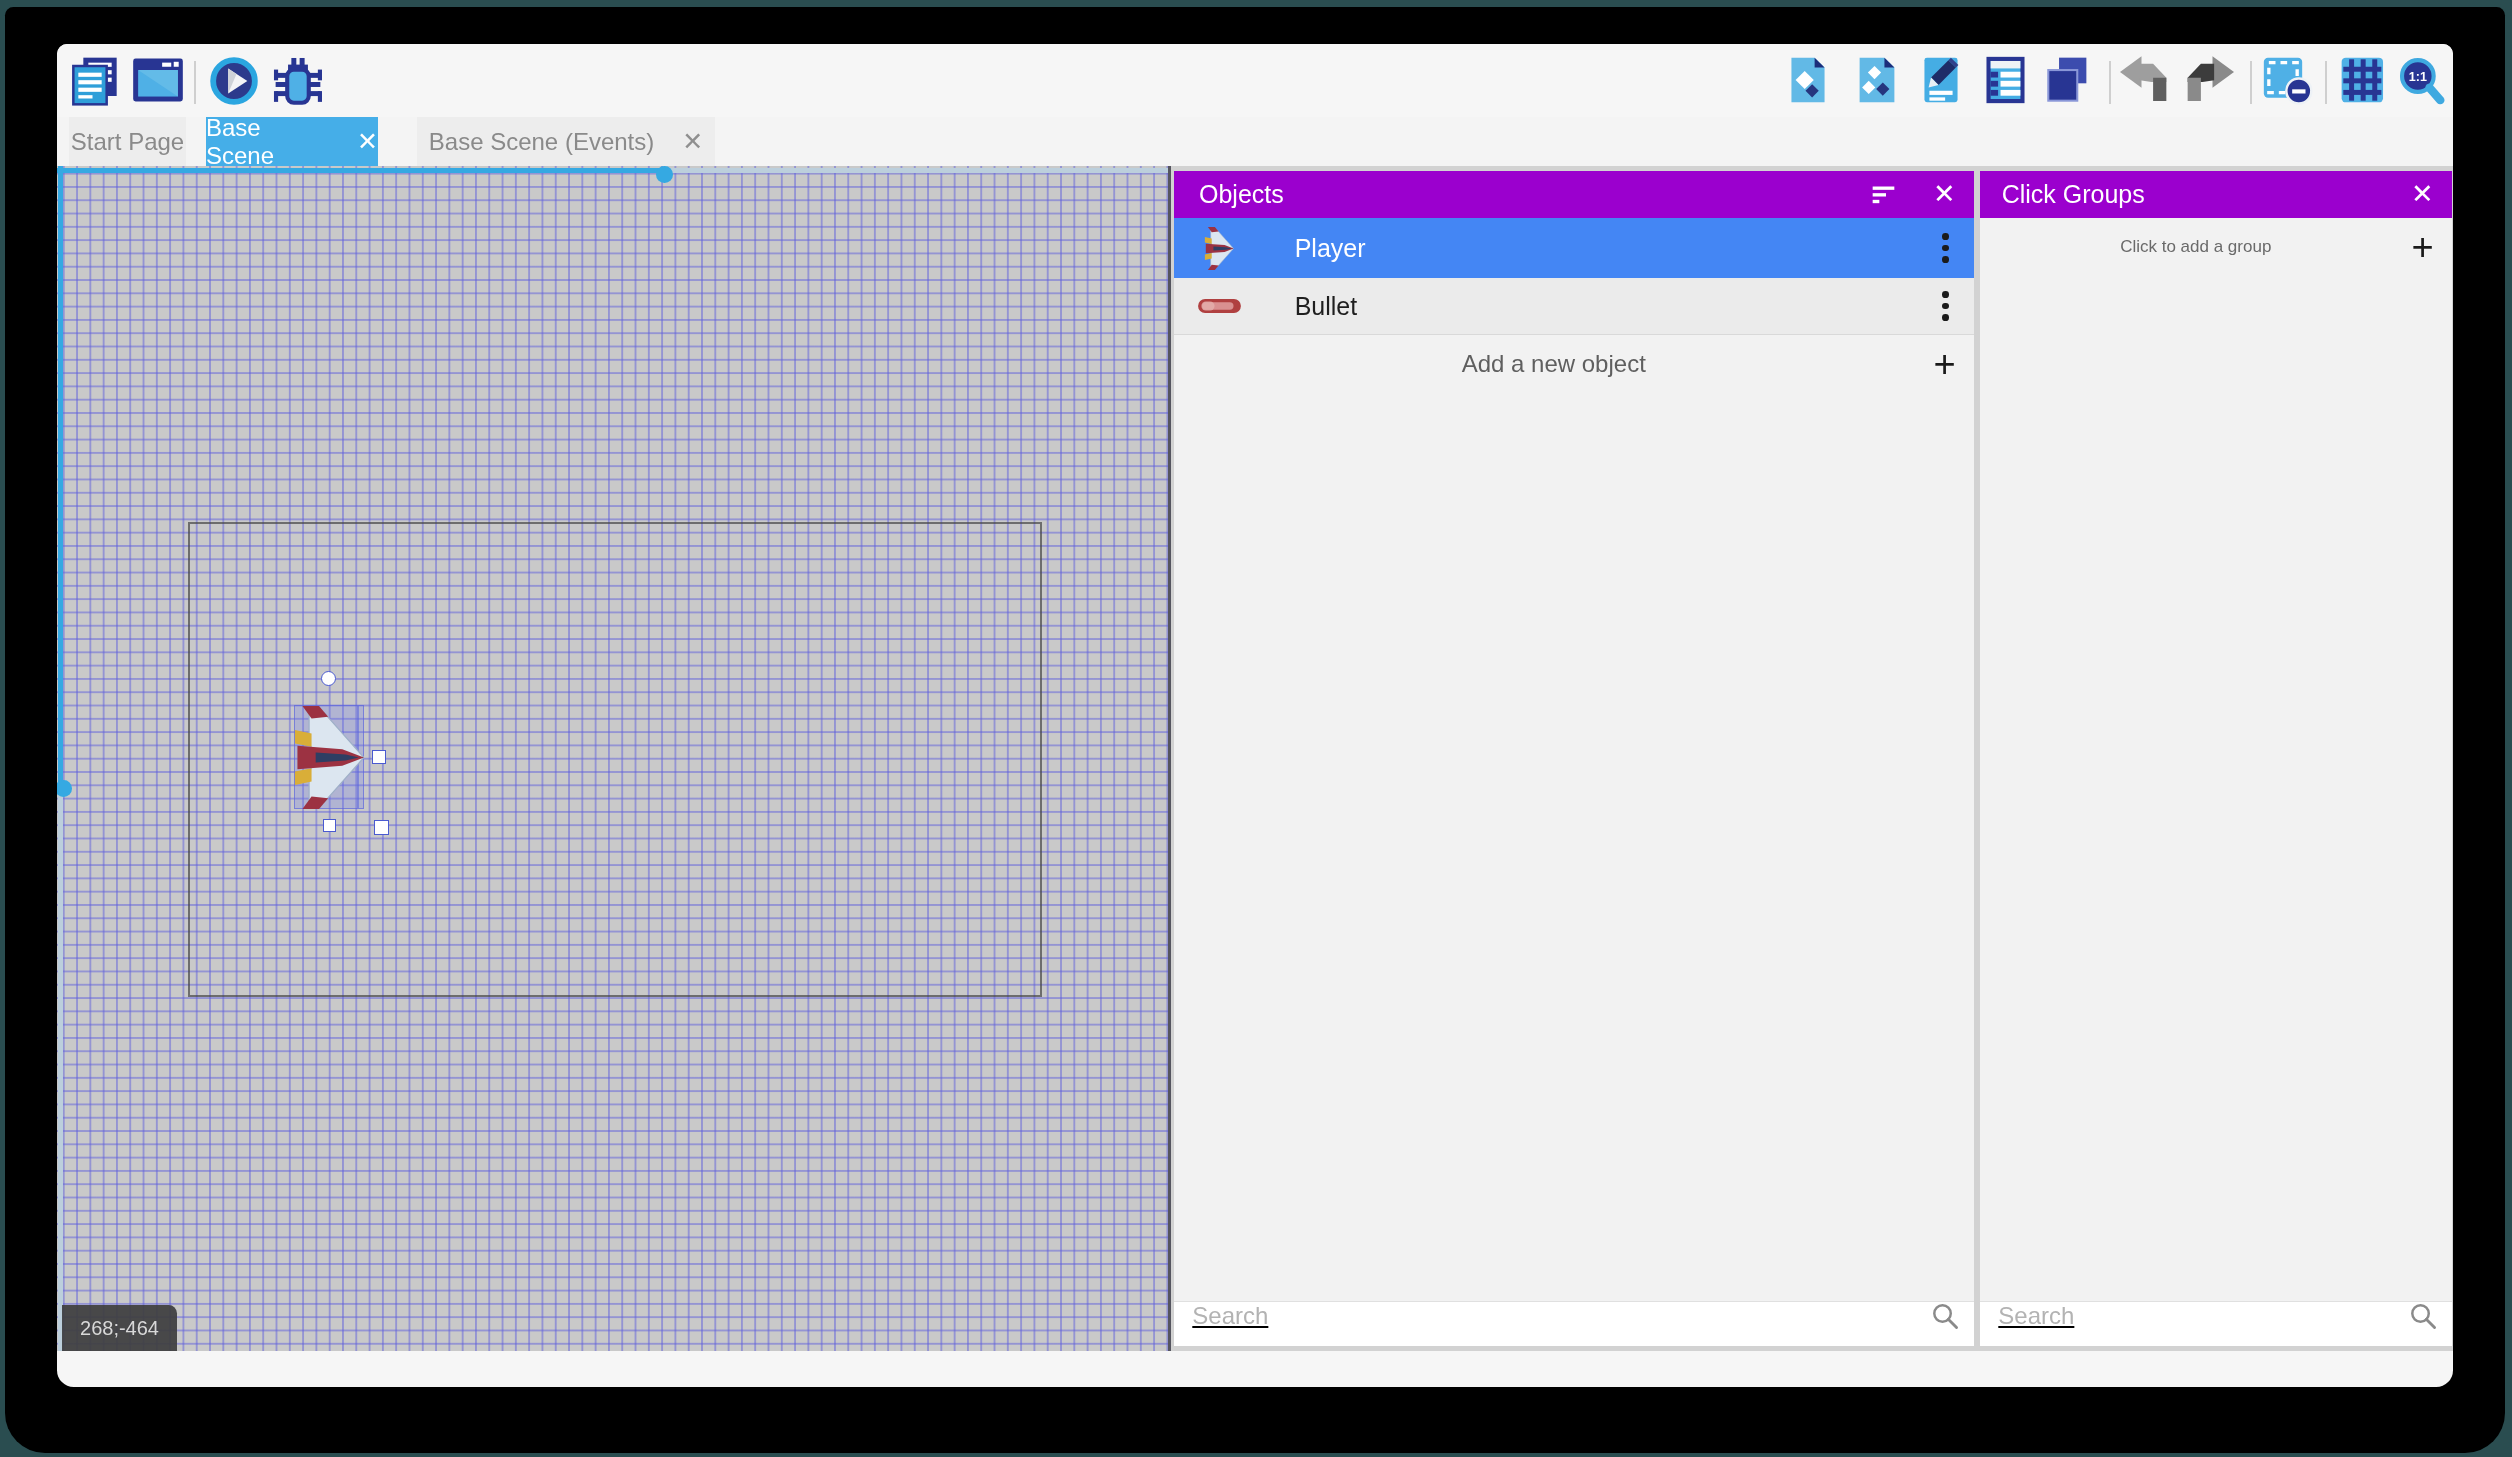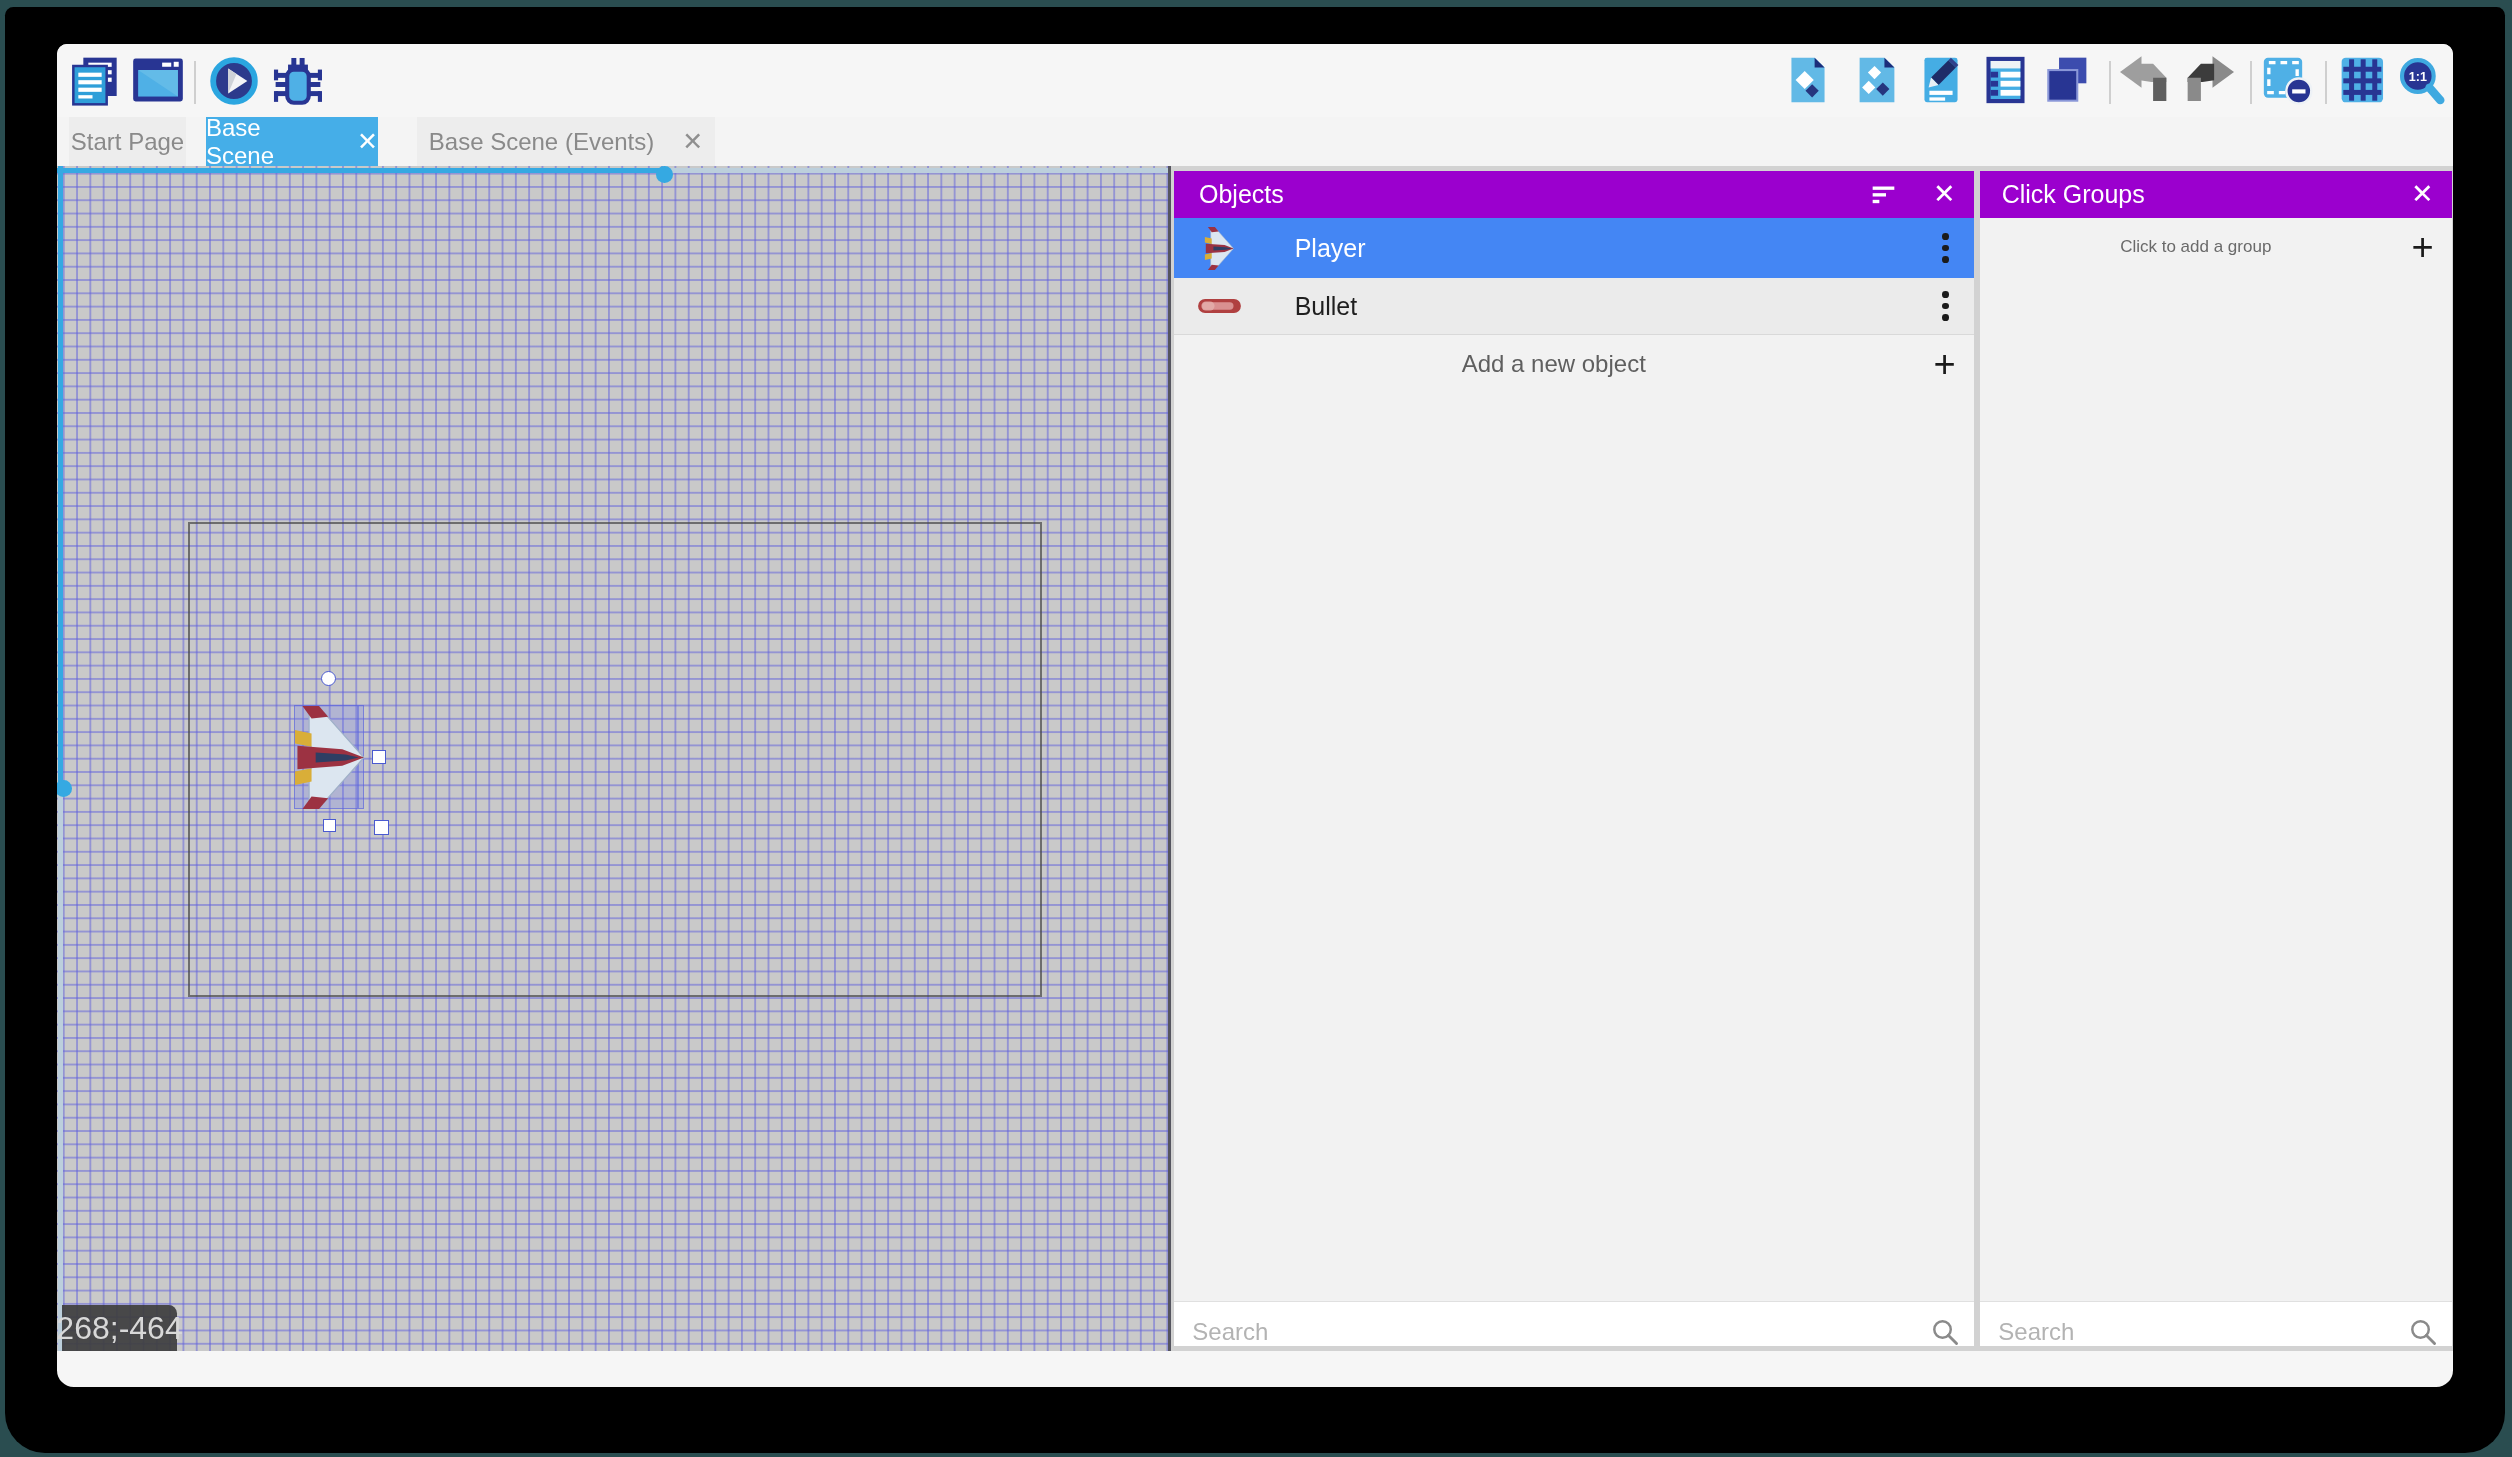--- a/index.html
+++ b/index.html
@@ -64,21 +64,21 @@
                     background:rgba(90,100,220,.55); }
   .ship-instance { position:absolute; left:237px; top:540px; }
   .handle { position:absolute; background:#fff; border:1.7px solid #4a5ad0; }
   .h-rot { left:264px; top:505px; width:15px; height:15px; border-radius:50%; }
   .h-rm  { left:315px; top:584px; width:14px; height:14px; }
   .h-bc  { left:266px; top:653px; width:13.3px; height:13.3px; }
   .h-br  { left:317px; top:654px; width:15px; height:15px; }
 
   .coord-badge { position:absolute; left:5px; bottom:0; width:115px; height:46px;
                  background:rgba(62,62,64,.93); border-radius:0 8.3px 0 0; color:#d8d8d8;
-                 font-size:32px; display:flex; align-items:center; justify-content:center;text-align:right; }
+                 font-size:20px; display:flex; align-items:center; justify-content:center;text-align:right; }
 
   
   .panel { position:absolute; top:5px; height:1175px; background:#f2f2f2;
            display:flex; flex-direction:column; }
   .objects-panel { left:1117px; width:800px; }
   .groups-panel  { left:1923px; width:472px; }
   .panel-header { height:47px; background:#9b00ce; display:flex; align-items:center;
                   color:#fff; flex:none; }
   .panel-title { font-size:25px; font-weight:500; }
   .objects-panel .panel-title { margin-left:25px; }
@@ -101,21 +101,21 @@
 
   .add-row { height:57px; display:flex; align-items:center; flex:none; cursor:pointer;
              background:#f2f2f2; }
   .add-label { flex:1; text-align:center; font-size:24px; color:#5f5f5f; }
   .plus { font-size:38px; font-weight:300; color:#1a1a1a; margin-right:18.3px;
           line-height:1; cursor:pointer; }
   .groups-panel .add-row { height:58px; }
   .panel-fill { flex:1; background:#f2f2f2; }
 
   .search-bar { height:45px; background:#fff; border-top:1.7px solid #e0e0e0;
-                display:flex; align-items:flex-end; flex:none; }
+                display:flex; align-items:flex-start; flex:none;text-decoration:underline; }
   .search-bar input { flex:1; border:none; outline:none; font-size:24px; color:#333;
                       padding-left:18.3px; font-family:"Liberation Sans", sans-serif;
                       background:transparent; }
   .search-bar input::placeholder { color:#b3b3b3; }
   .mag { margin-right:15px; flex:none; cursor:pointer; }
 </style>
 </head>
 <body>
 
 <svg width="0" height="0" style="position:absolute">

